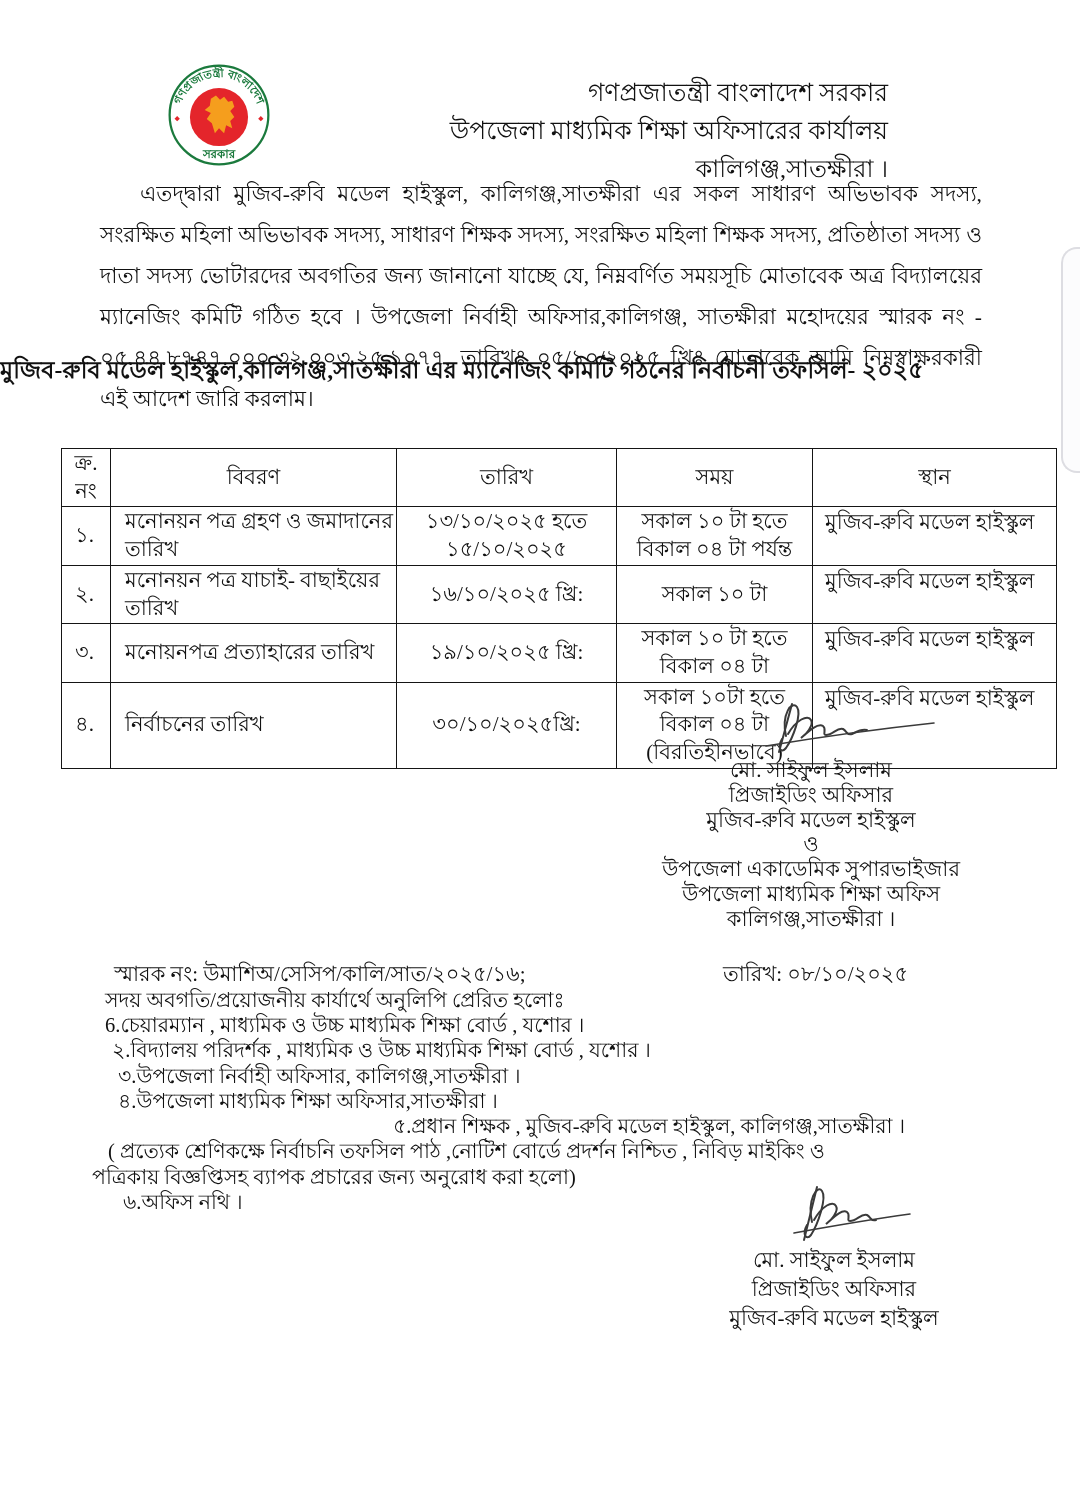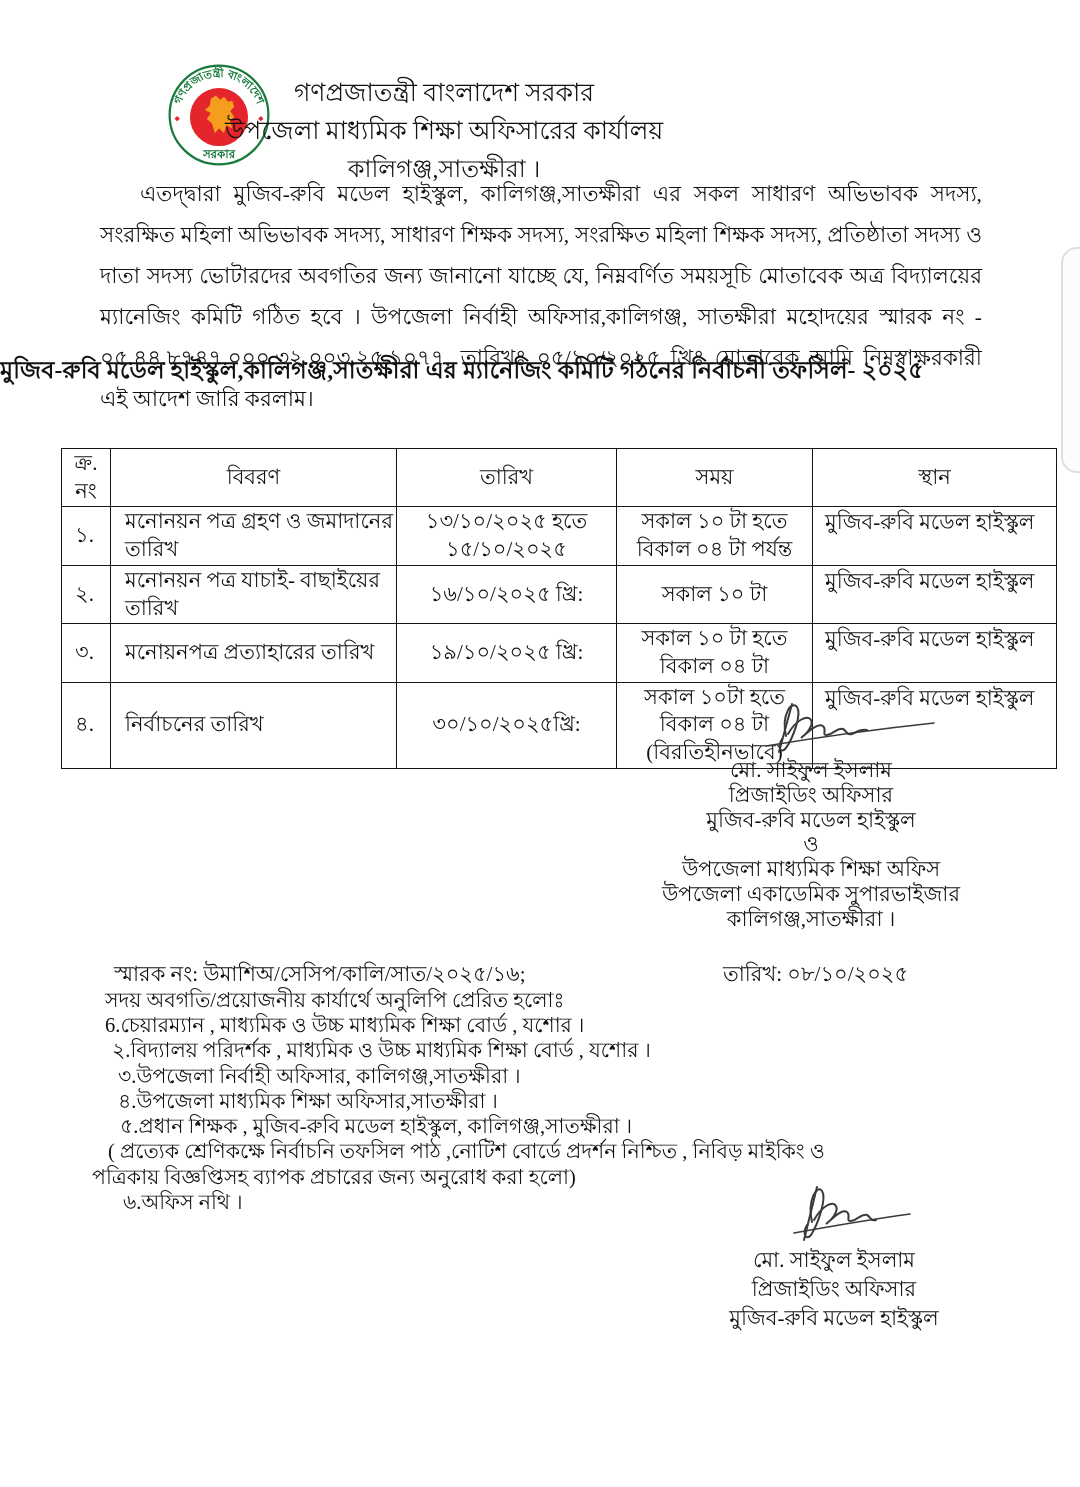--- a/index.html
+++ b/index.html
@@ -2,21 +2,21 @@
 <html lang="bn"><head>
 <meta charset="utf-8">
 <style>
   html,body{margin:0;padding:0;background:#e9e9e9;}
   .page{
     position:relative;width:1080px;height:1487px;margin:0 auto;background:#ffffff;
     font-family:"Liberation Serif","DejaVu Serif",serif;color:#111;overflow:hidden;
   }
   
   .emblem{position:absolute;left:168px;top:64px;width:102px;height:102px;}
-  .header-text{position:absolute;left:0;top:74px;width:888px;text-align:center;line-height:38px;}
+  .header-text{position:absolute;left:0;top:74px;width:888px;text-align:right;line-height:38px;}
   .header-text .l1{font-size:25px;}
   .header-text .l2{font-size:25px;}
   .header-text .l3{font-size:24px;}
   
   .intro{
     position:absolute;left:100px;top:174px;width:882px;
     font-size:21.5px;line-height:41px;text-align:justify;text-indent:40px;
   }
   
   .schedule-title{
@@ -49,21 +49,21 @@
     font-size:21px;line-height:29px;
   }
   
   .memo-row{position:absolute;left:0;top:958px;width:1080px;font-size:21px;}
   .memo-no{position:absolute;left:114px;top:0;}
   .memo-date{position:absolute;left:723px;top:0;}
   .cc{position:absolute;left:105px;top:988px;width:800px;font-size:20.5px;line-height:25.2px;}
   .cc .line{white-space:nowrap;}
   .cc .ind1{padding-left:7px;}
   .cc .ind2{padding-left:13px;}
-  .cc .ind3{padding-left:15px;}
+  .cc .ind3{padding-left:15px;text-align:right;}
   .cc .ind4{padding-left:18px;}
   .cc .note{white-space:normal;width:800px;margin-left:-13px;text-indent:16px;line-height:25.6px;}
   
   .edge-curl{
     position:absolute;left:1061px;top:247px;width:26px;height:222px;
     border:2px solid #dddde2;border-right:none;border-radius:16px 0 0 16px;background:#fcfcfd;
   }
 </style>
 </head>
 <body>
@@ -150,22 +150,22 @@
       <path d="M44 10 L31 58"></path>
       <path d="M40 40 C48 26 60 20 63 26 C66 31 58 41 53 44 C62 36 70 29 75 32 C79 35 74 41 78 41 C85 41 89 33 95 35 C99 37 99 42 104 40 C110 37 114 35 119 36"></path>
       <path d="M18 52 C60 45 120 36 186 29" stroke-width="1.6"></path>
     </g>
   </svg>
   <div class="sig-block-1">
     <div>মো. সাইফুল ইসলাম</div>
     <div>প্রিজাইডিং অফিসার</div>
     <div>মুজিব-রুবি মডেল হাইস্কুল</div>
     <div>ও</div>
+    <div>উপজেলা একাডেমিক সুপারভাইজার</div>
     <div>উপজেলা মাধ্যমিক শিক্ষা অফিস</div>
-    <div>উপজেলা একাডেমিক সুপারভাইজার</div>
     <div>কালিগঞ্জ,সাতক্ষীরা ।</div>
   </div>
 
   <div class="memo-row">
     <span class="memo-no">স্মারক নং: উমাশিঅ/সেসিপ/কালি/সাত/২০২৫/১৬;</span>
     <span class="memo-date">তারিখ: ০৮/১০/২০২৫</span>
   </div>
 
   <div class="cc">
     <div class="line">সদয় অবগতি/প্রয়োজনীয় কার্যার্থে অনুলিপি প্রেরিত হলোঃ</div>

